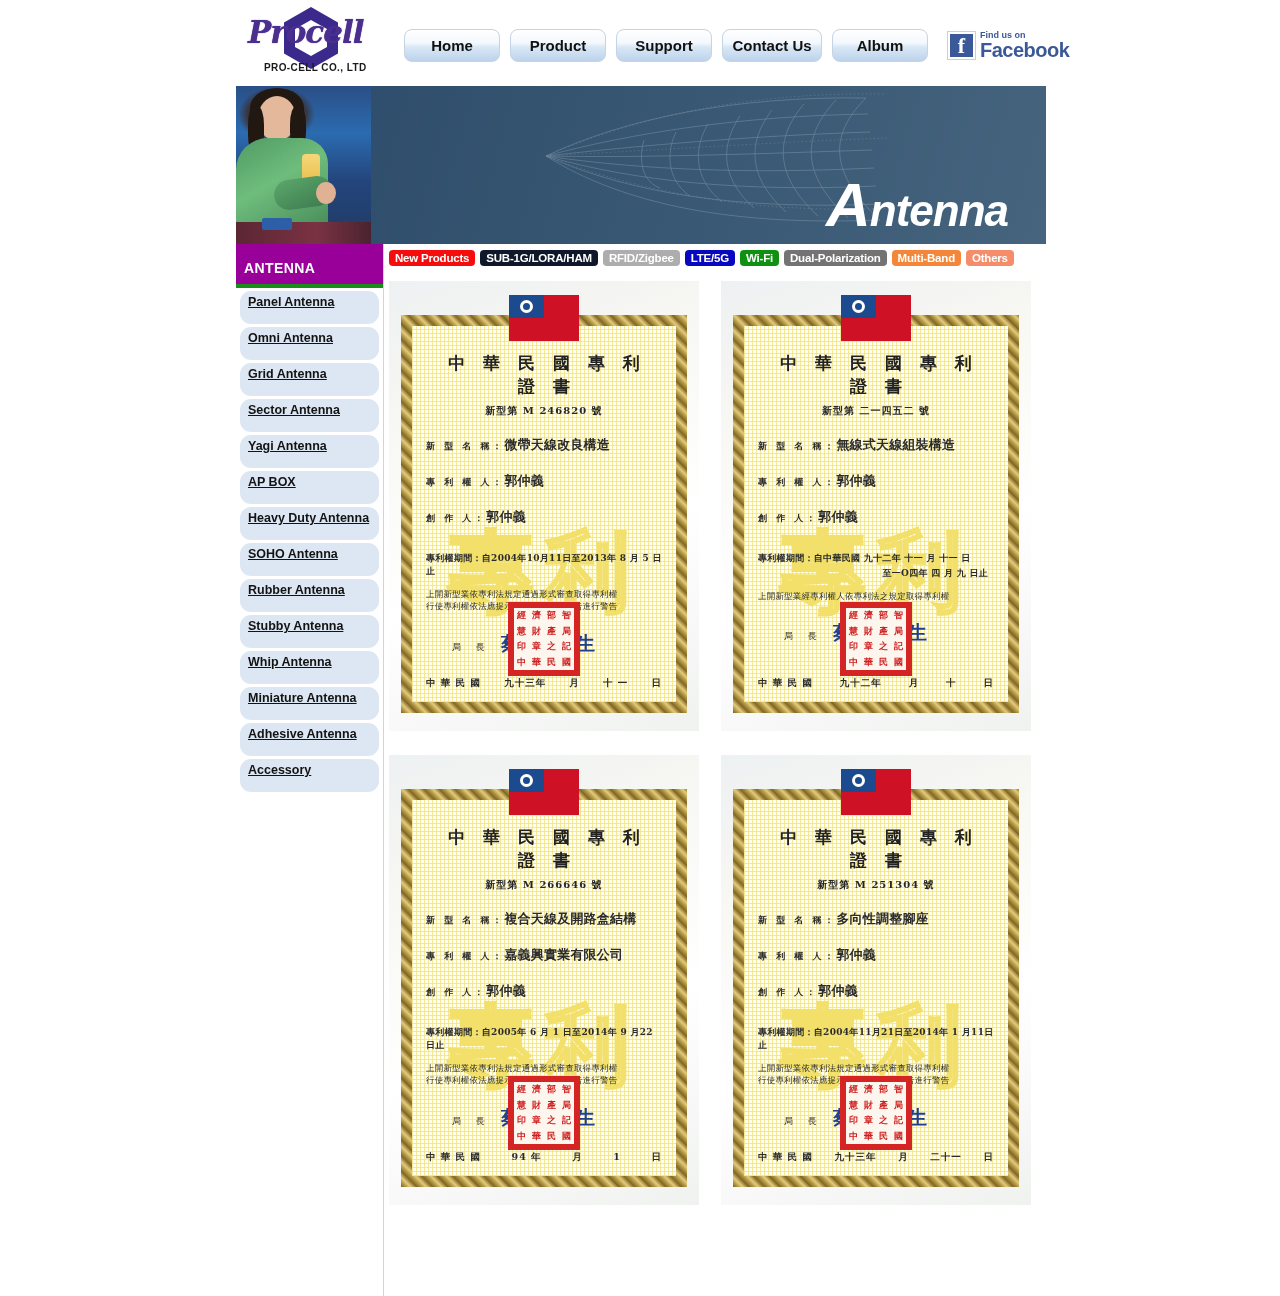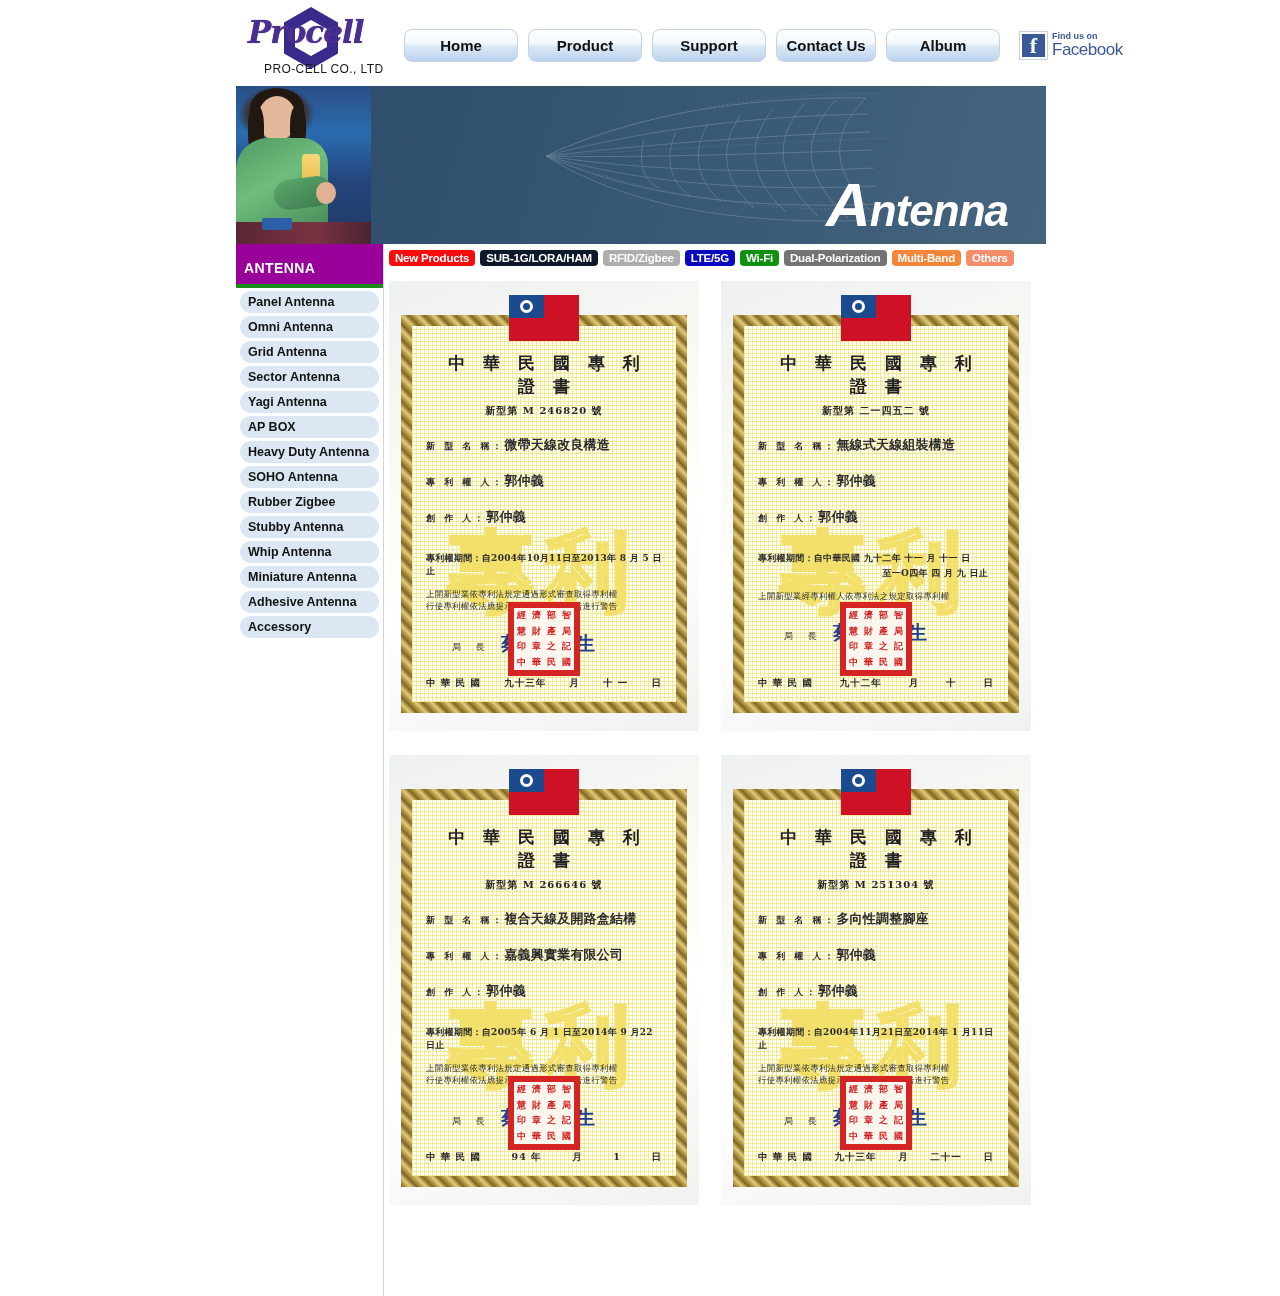--- a/index.html
+++ b/index.html
@@ -56,35 +56,35 @@
     font-size: 31px;
     font-weight: bold;
     color: #4b2f8e;
     letter-spacing: -1px;
     text-shadow: 0 0 1px #4b2f8e;
     z-index: 3;
   }
   .logo-sub {
     position: absolute;
     left: 28px; top: 62px;
-    font-size: 12px;
-    font-weight: normal;
+    font-size: 10px;
+    font-weight: bold;
     color: #1a1a1a;
     letter-spacing: 0.4px;
     z-index: 3;
   }
 
   .nav {
     display: flex;
     align-items: center;
     gap: 10px;
     padding-top: 4px;
   }
   .nav-btn {
-    width: 114px;
+    width: 96px;
     height: 33px;
     border-radius: 8px;
     border: 1px solid #c4d3e6;
     background: linear-gradient(to bottom, #ffffff 0%, #f3f8fd 42%, #d9e7f5 55%, #bcd3ec 100%);
     display: flex; align-items: center; justify-content: center;
     font-size: 15px;
     font-weight: bold;
     color: #111111;
     cursor: pointer;
   }
@@ -103,21 +103,21 @@
     outline: 1px solid #c8d0e0;
     color: #ffffff;
     font-family: "Liberation Serif", serif;
     font-weight: bold;
     font-size: 22px;
     line-height: 24px;
     text-align: center;
   }
   .fb-text { line-height: 1.0; }
   .fb-text .l1 { font-size: 9px; color: #3b5998; font-weight: bold; }
-  .fb-text .l2 { font-size: 17px; color: #3b5998; font-weight: normal; letter-spacing: -0.5px; }
+  .fb-text .l2 { font-size: 20px; color: #3b5998; font-weight: bold; letter-spacing: -0.5px; }
 
   
   .banner {
     position: relative;
     height: 158px;
     overflow: hidden;
     background: linear-gradient(105deg, #2c4a6b 0%, #34536f 35%, #3b5a75 65%, #46647e 100%);
   }
   .banner-photo {
     position: absolute;
@@ -218,30 +218,31 @@
     border-bottom: 4px solid #1a8c1a;
     color: #ffffff;
     font-size: 14px;
     font-weight: bold;
     letter-spacing: 0.4px;
     padding: 16px 0 5px 8px;
     height: 44px;
   }
   .sb-item {
     margin: 3px 4px 3px 4px;
-    height: 22px;
+    height: 33px;
     line-height: 22px;
     padding-left: 8px;
     border-radius: 11px;
     background: #dce7f3;
     color: #131313;
     font-size: 12.5px;
     font-weight: bold;
     cursor: pointer;
     white-space: nowrap;
+    text-decoration: underline;
   }
 
   .main {
     flex: 1 1 auto;
     padding: 6px 0 0 5px;
   }
   .tabs {
     display: flex;
     gap: 5px;
     align-items: center;
@@ -500,21 +501,21 @@
     <div class="sidebar">
       <div class="sb-head" style="background: rgb(153, 0, 153); border-bottom-color: rgb(26, 140, 26);">ANTENNA</div>
       <div class="sb-item">Panel Antenna</div>
       <div class="sb-item">Omni Antenna</div>
       <div class="sb-item">Grid Antenna</div>
       <div class="sb-item">Sector Antenna</div>
       <div class="sb-item">Yagi Antenna</div>
       <div class="sb-item">AP BOX</div>
       <div class="sb-item">Heavy Duty Antenna</div>
       <div class="sb-item">SOHO Antenna</div>
-      <div class="sb-item">Rubber Zigbee</div>
+      <div class="sb-item">Rubber Antenna</div>
       <div class="sb-item">Stubby Antenna</div>
       <div class="sb-item">Whip Antenna</div>
       <div class="sb-item">Miniature Antenna</div>
       <div class="sb-item">Adhesive Antenna</div>
       <div class="sb-item">Accessory</div>
     </div>
 
     <div class="main">
 
       <div class="tabs">

